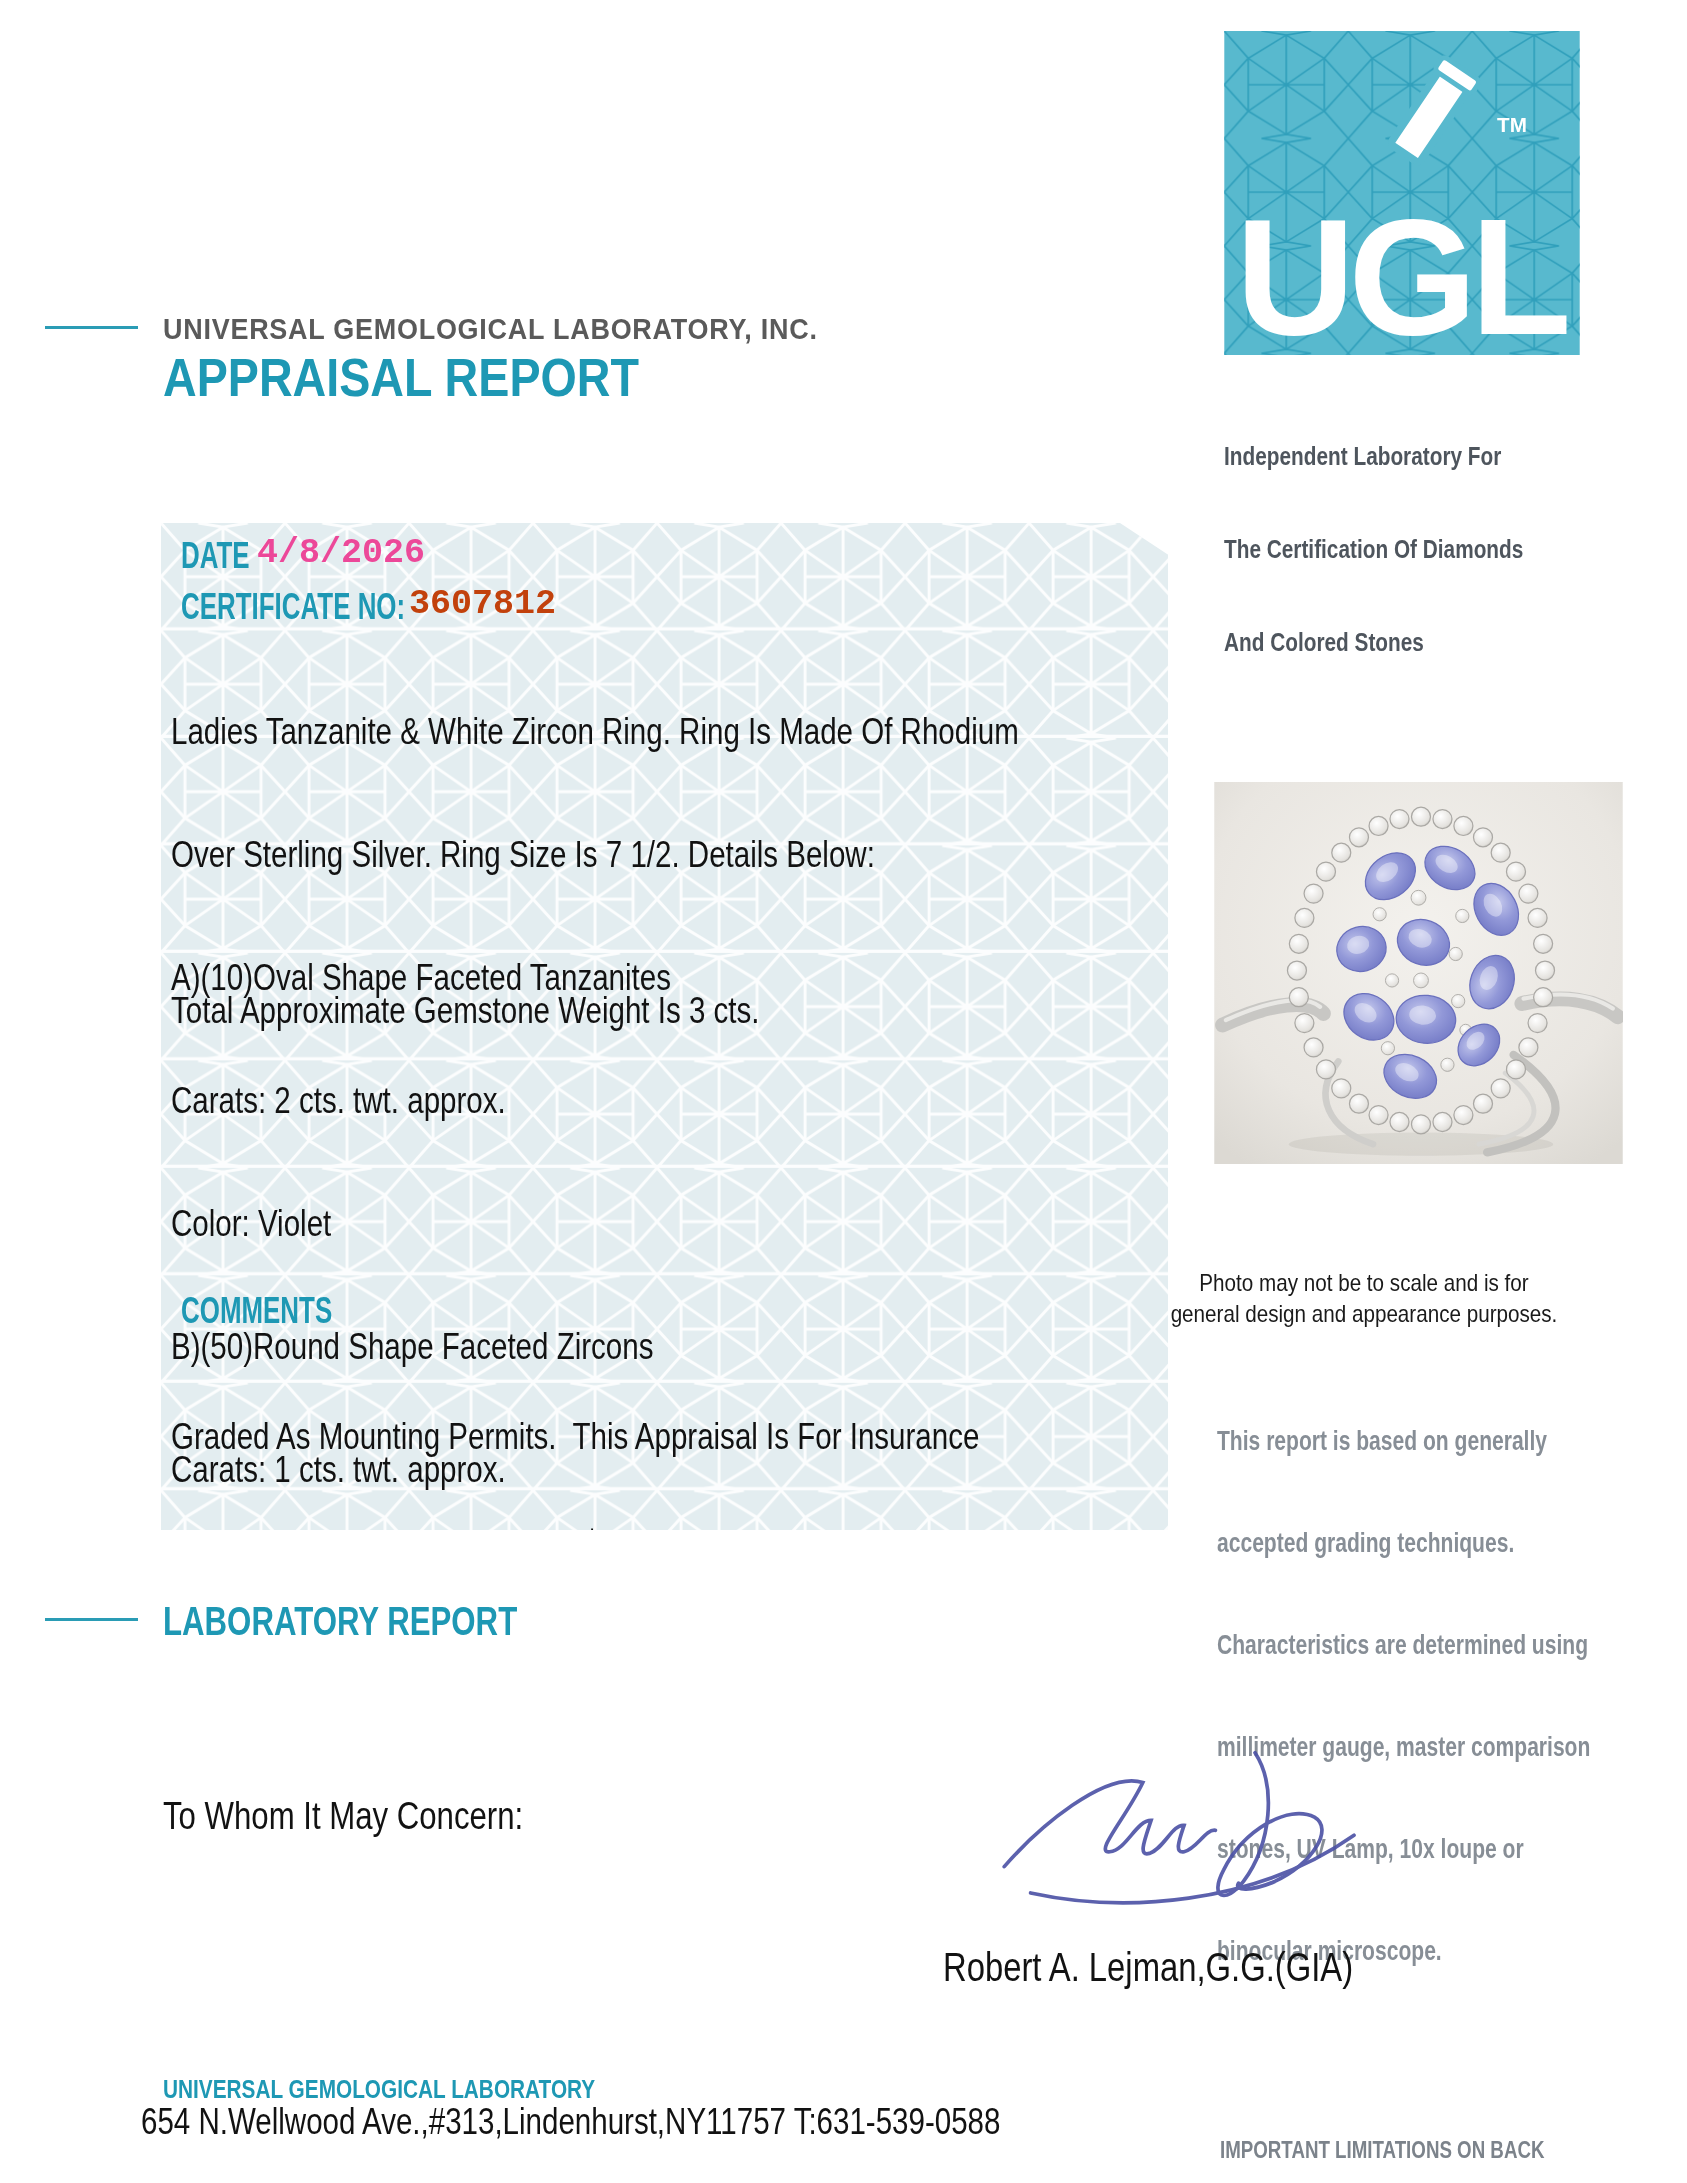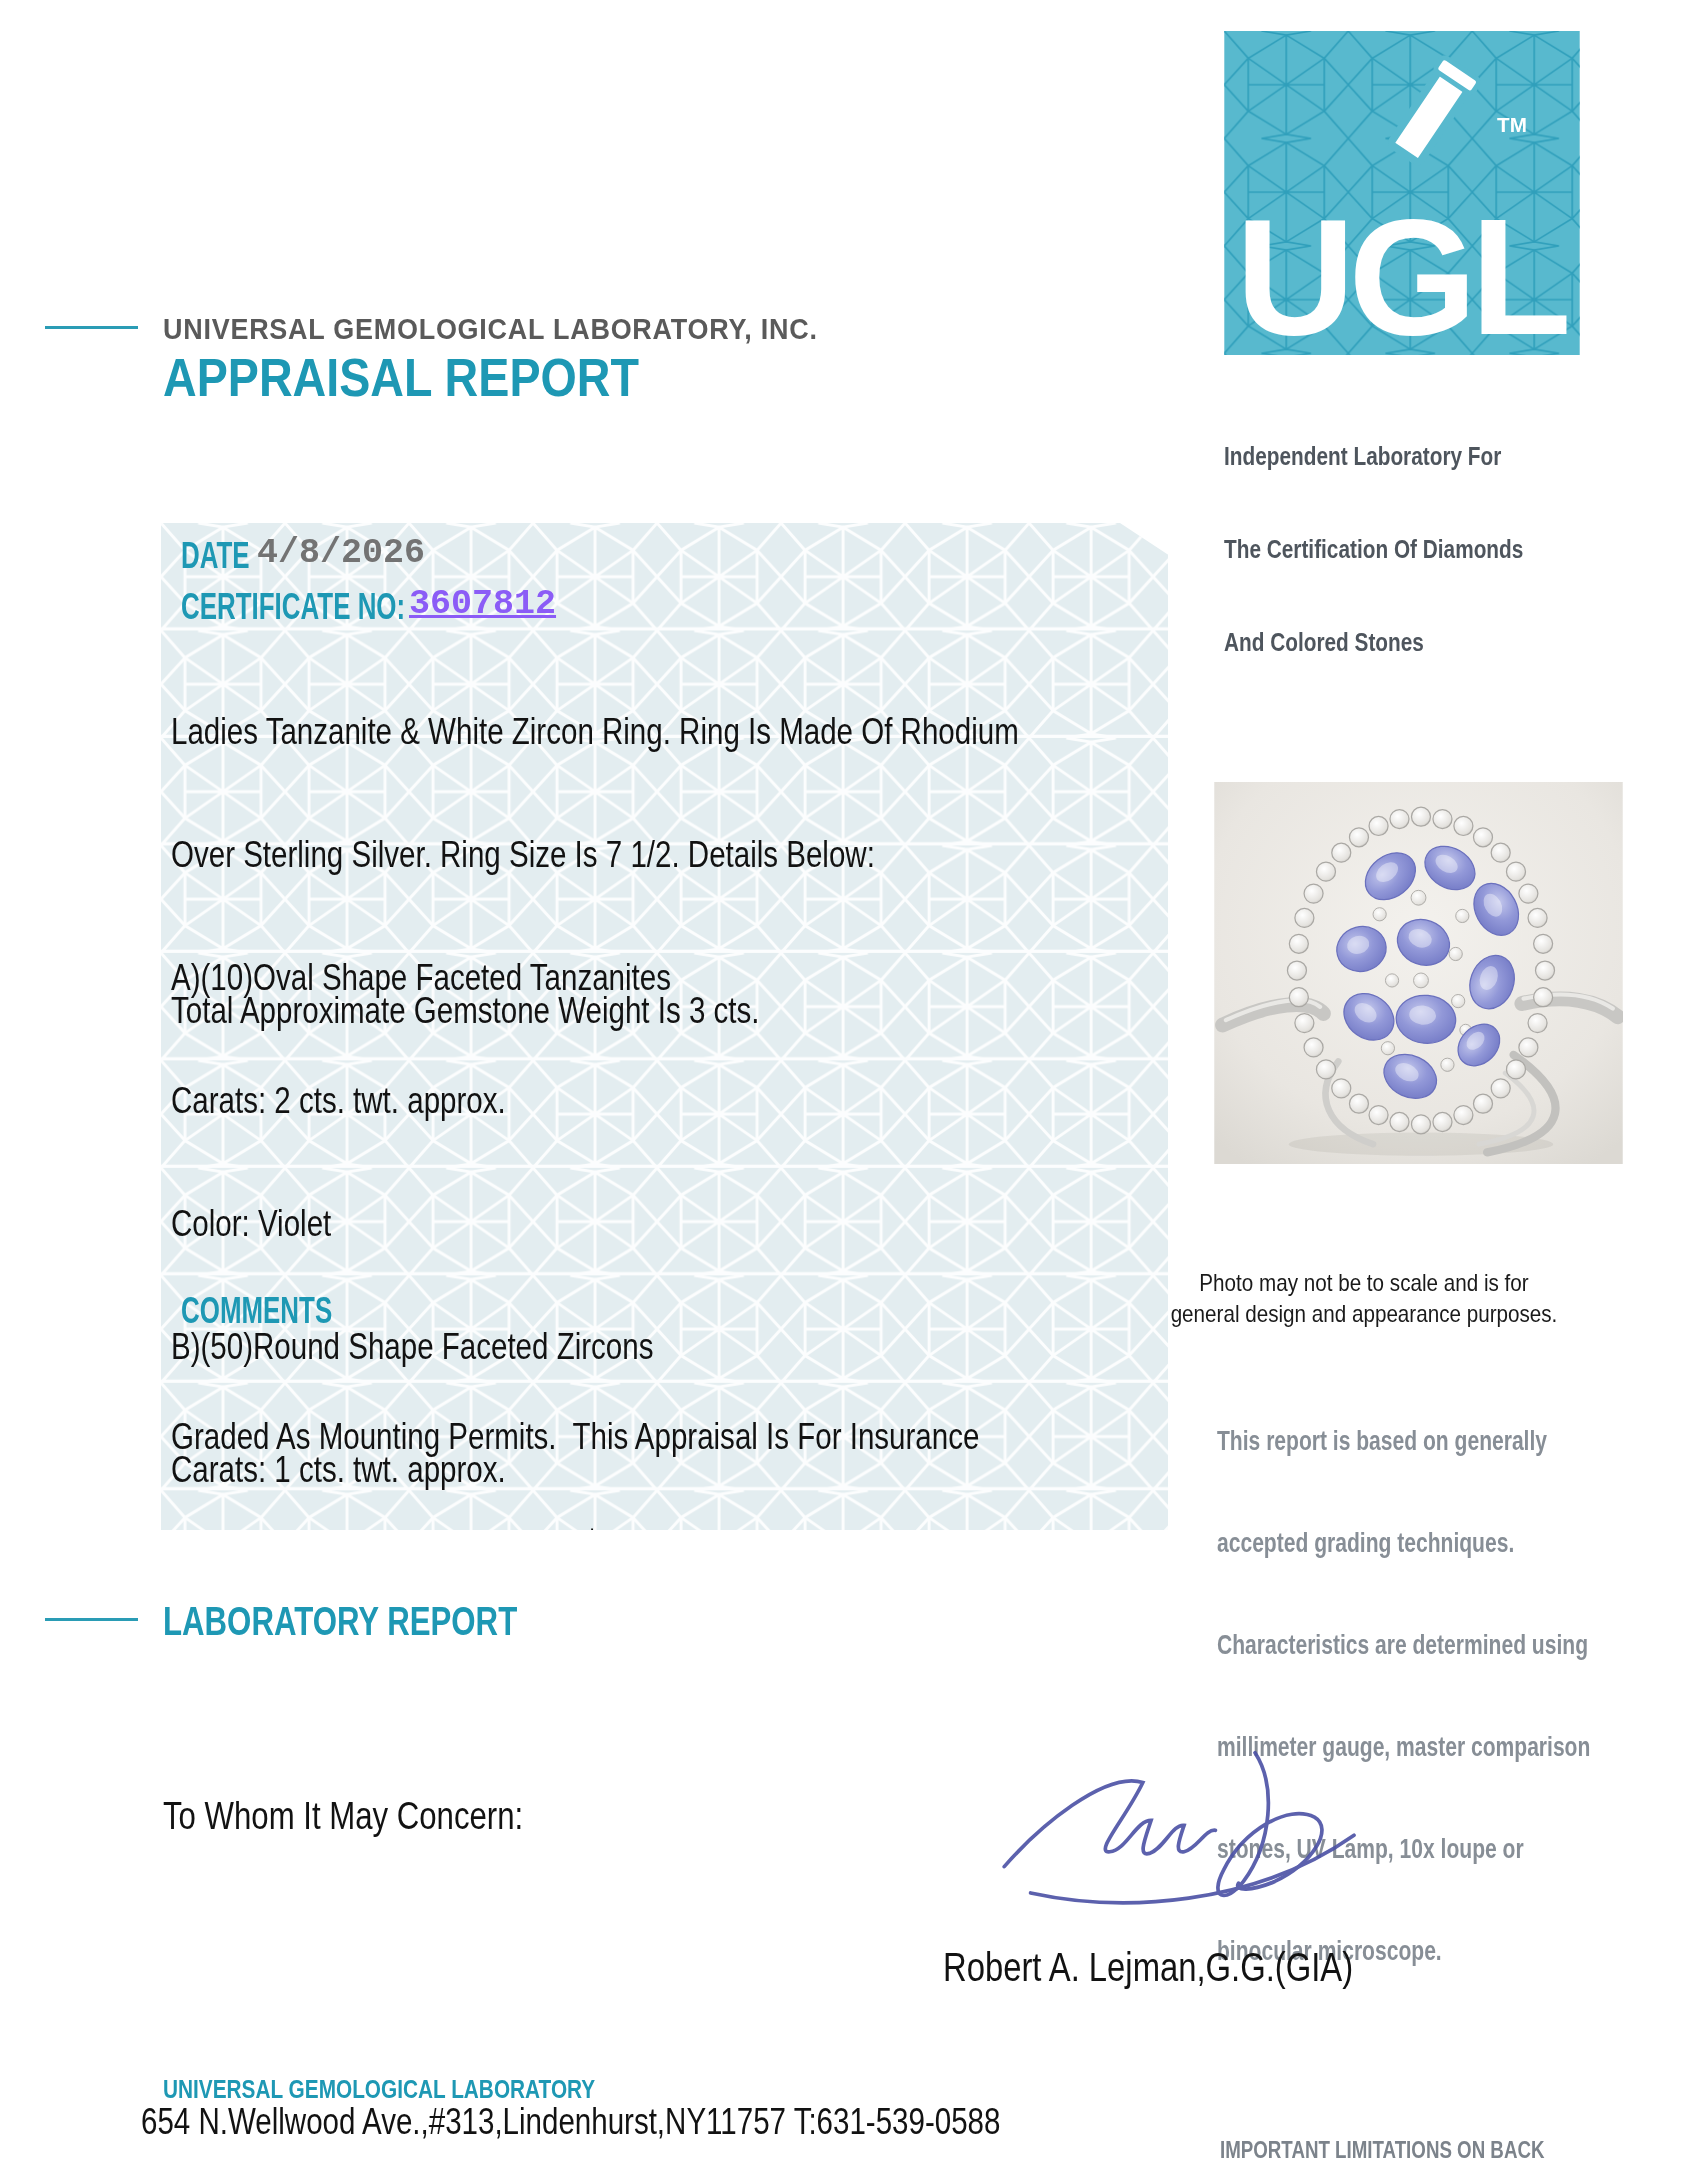--- a/index.html
+++ b/index.html
@@ -92,24 +92,24 @@
             <path d="M0 128.5 L150 128.5" stroke-width="5"></path>
           </g>
         </pattern>
       </defs>
       <rect width="1218" height="1218" fill="#e3edf0"></rect>
       <rect width="1218" height="1218" fill="url(#meshW)"></rect>
     </svg>
 
     <div class="box-content">
       <div class="abs field-label cond" style="left:20px;top:11.6px;">DATE</div>
-      <div class="abs mono-val" style="left:96px;top:10px;color:#737373;">4/8/2026</div>
+      <div class="abs mono-val" style="left:96px;top:10px;color:#ec4899;">4/8/2026</div>
 
       <div class="abs field-label cond" style="left:20px;top:63px;">CERTIFICATE NO:</div>
-      <div class="abs mono-val" style="left:248px;top:61px;color:#8b5cf6;text-decoration:underline;">3607812</div>
+      <div class="abs mono-val" style="left:248px;top:61px;color:#c2410c;">3607812</div>
 
       <div class="abs body-text narrow" style="left:10px;top:106px;">
         <div class="body-line">Ladies Tanzanite &amp; White Zircon Ring. Ring Is Made Of Rhodium</div>
         <div class="body-line">Over Sterling Silver. Ring Size Is 7 1/2. Details Below:</div>
         <div class="body-line">A)(10)Oval Shape Faceted Tanzanites</div>
         <div class="body-line">Carats: 2 cts. twt. approx.</div>
         <div class="body-line">Color: Violet</div>
         <div class="body-line">B)(50)Round Shape Faceted Zircons</div>
         <div class="body-line">Carats: 1 cts. twt. approx.</div>
         <div class="body-line">Color: White</div>

